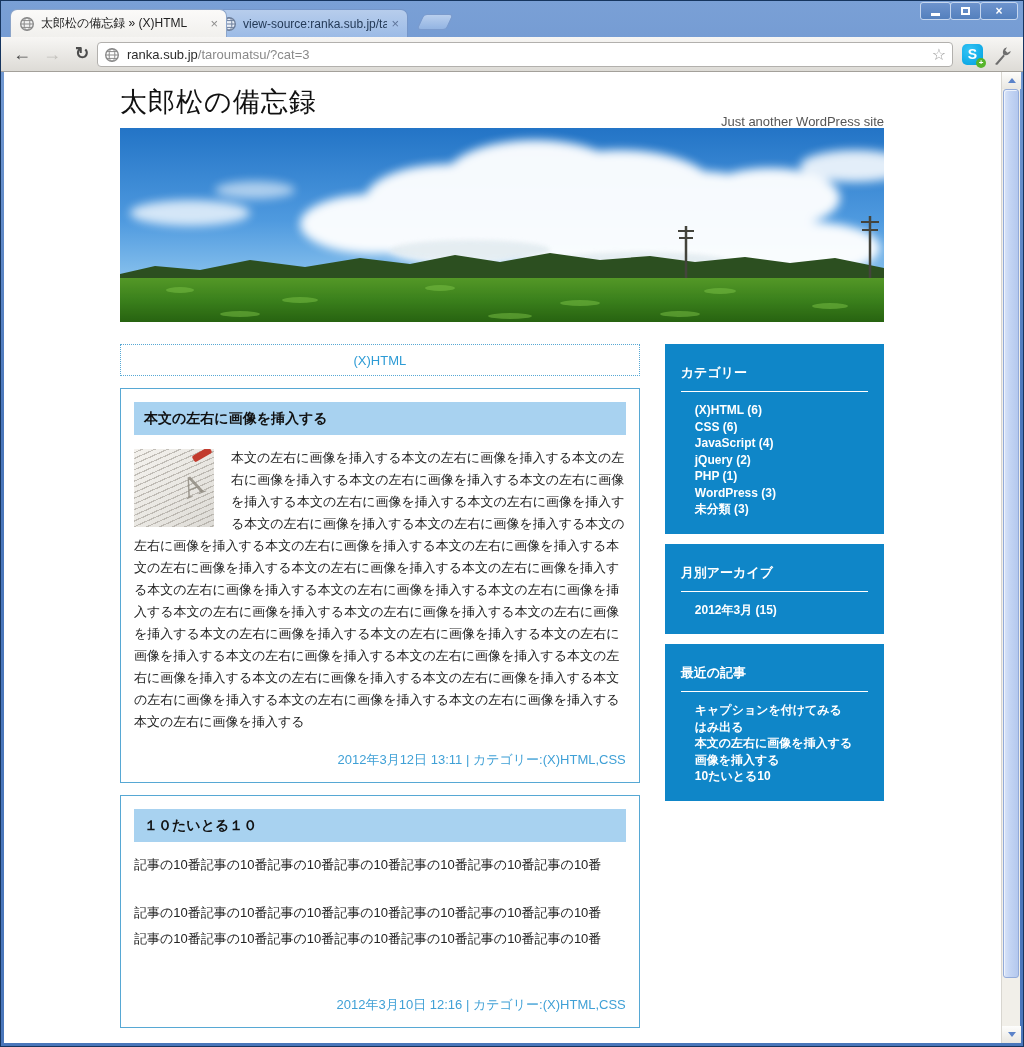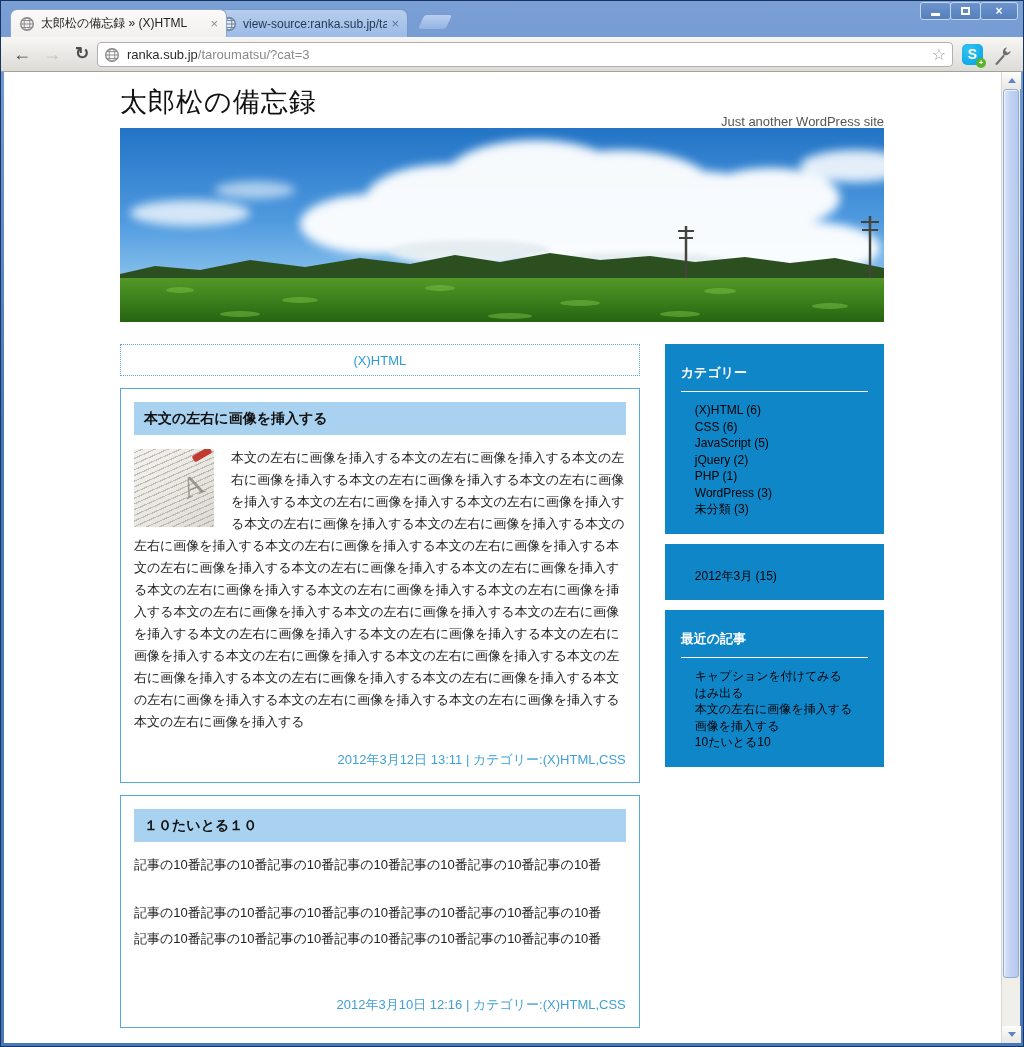--- a/index.html
+++ b/index.html
@@ -89,21 +89,21 @@
   .thumb .redmark { position:absolute; right:2px; top:2px; width:20px; height:7px;
       background:#c23b2e; transform:rotate(-30deg); border-radius:2px; }
   .post-meta { text-align:right; margin-top:18px; font-size:13px; color:#3fa0d6; }
   .post-meta a { color:#3fa0d6; cursor:pointer; }
   .meta-bottom { margin-top:46px; }
 
   .sb-box { background:#0f86c8; padding:14px 16px 16px; margin-bottom:10px; }
   .sb-title { color:#fff; font-size:13px; font-weight:bold; padding:6px 0 9px;
               border-bottom:1px solid #fff; }
   .sb-list { margin:10px 0 0 14px; }
-  .sb-item { color:#000000; font-size:12px; line-height:16.5px; cursor:pointer; }
+  .sb-item { color:#ffffff; font-size:12px; line-height:16.5px; cursor:pointer;font-weight:bold; }
 
   
   .scrollbar { position:absolute; top:72px; left:1001px; width:19px; height:971px;
                background:#f1efe9; border-left:1px solid #d8d6d0; }
   .sb-btn { position:absolute; left:0; width:19px; height:17px;
             background:linear-gradient(#fdfdfc,#e9e7e1); display:flex; align-items:center;
             justify-content:center; cursor:pointer; }
   .sb-btn-up { top:0; } .sb-btn-down { bottom:0; }
   .tri-up { width:0; height:0; border-left:4px solid transparent; border-right:4px solid transparent;
             border-bottom:5px solid #5b83c9; }
@@ -271,28 +271,29 @@
             </div>
           </div>
         </div>
 
         <div class="side-col">
           <div class="sb-box">
             <div class="sb-title">カテゴリー</div>
             <div class="sb-list">
                 <div class="sb-item">(X)HTML (6)</div>
                 <div class="sb-item">CSS (6)</div>
-                <div class="sb-item">JavaScript (5)</div>
+                <div class="sb-item">JavaScript (4)</div>
                 <div class="sb-item">jQuery (2)</div>
                 <div class="sb-item">PHP (1)</div>
                 <div class="sb-item">WordPress (3)</div>
                 <div class="sb-item">未分類 (3)</div>
               </div>
           </div>
           <div class="sb-box">
+            <div class="sb-title">月別アーカイブ</div>
             <div class="sb-list">
                 <div class="sb-item">2012年3月 (15)</div>
               </div>
           </div>
           <div class="sb-box">
             <div class="sb-title">最近の記事</div>
             <div class="sb-list">
                 <div class="sb-item">キャプションを付けてみる</div>
                 <div class="sb-item">はみ出る</div>
                 <div class="sb-item">本文の左右に画像を挿入する</div>

